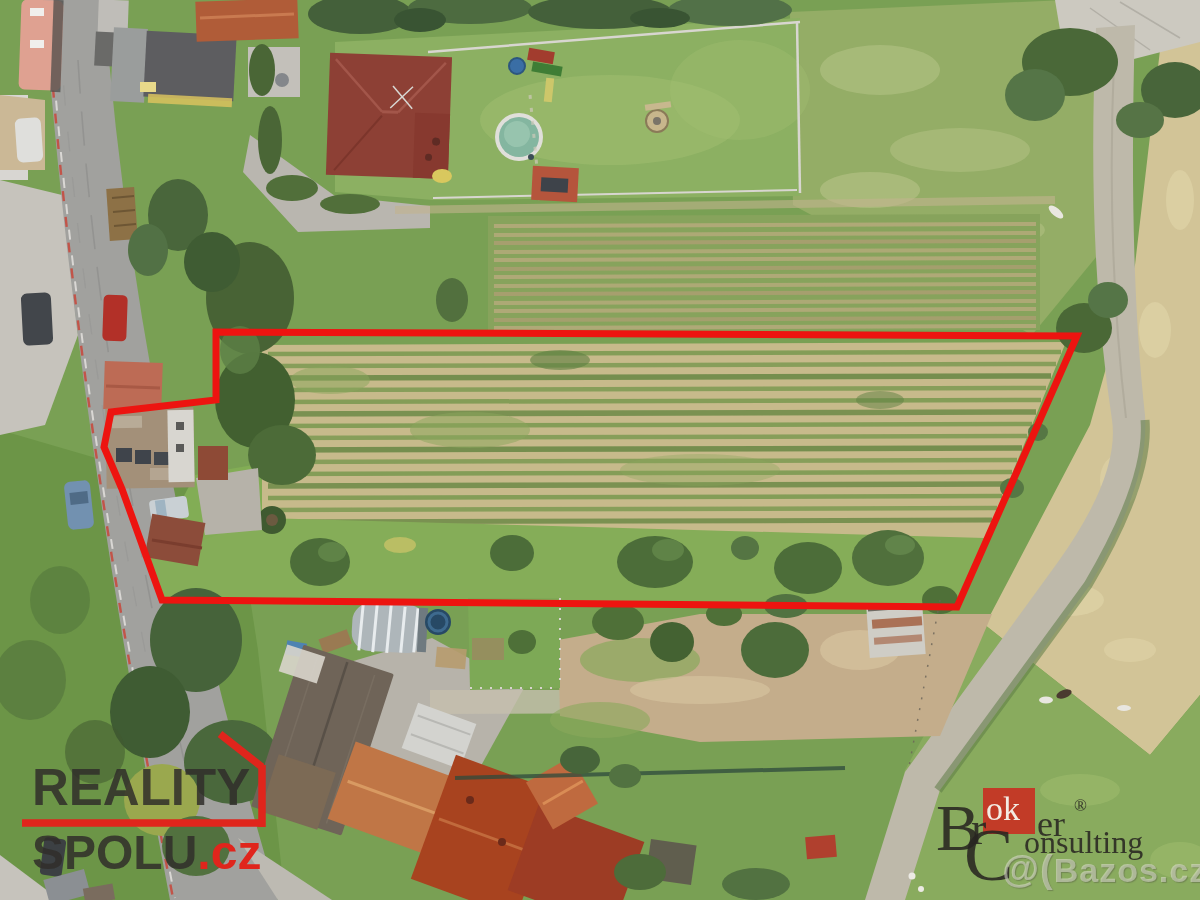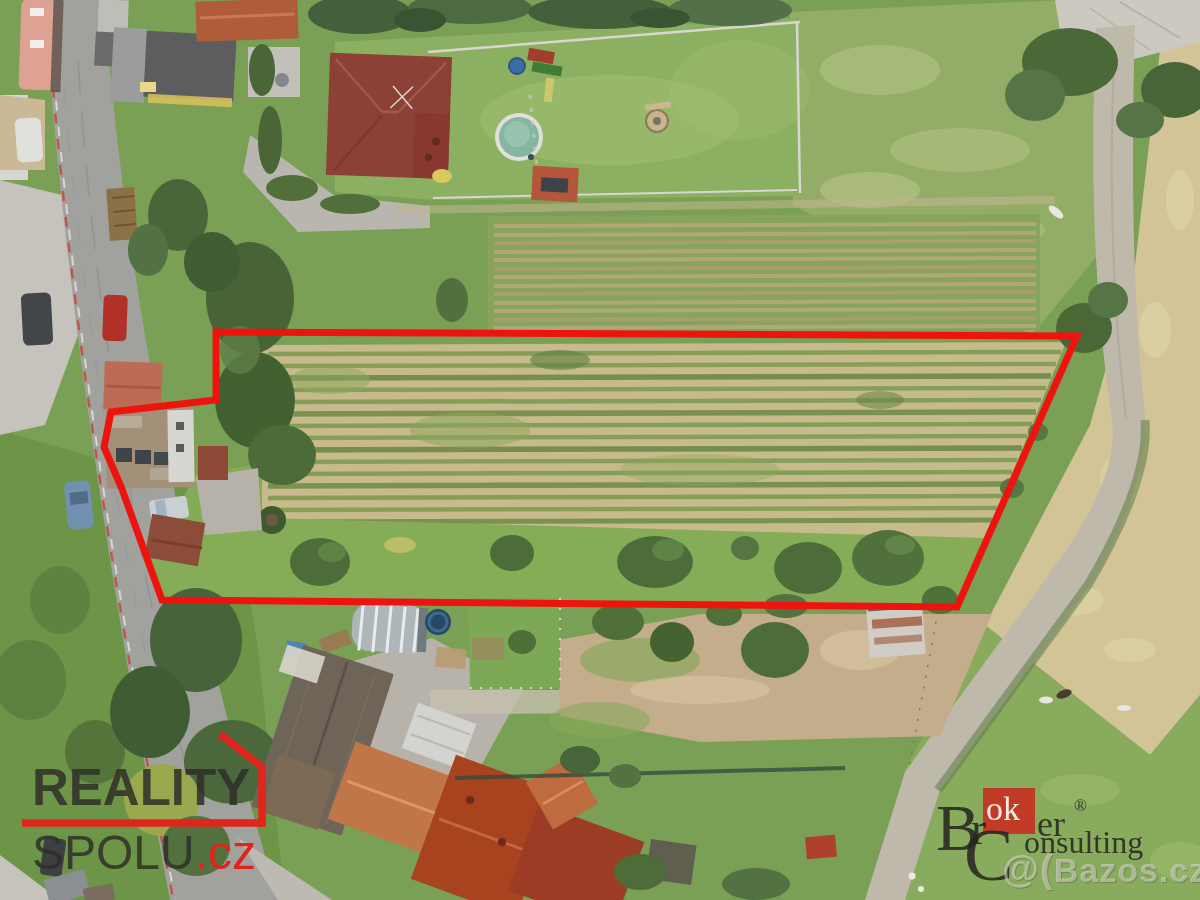--- a/index.html
+++ b/index.html
@@ -5,21 +5,21 @@
   html,body{margin:0;padding:0;background:#222;}
   .stage{position:relative;width:1200px;height:900px;overflow:hidden;
          font-family:"Liberation Sans",sans-serif;background:#79a054;}
   .stage svg{position:absolute;left:0;top:0;}
 
   
   .logo-rs{position:absolute;left:21px;top:730px;width:260px;height:150px;z-index:6;}
   .logo-rs .mark{position:absolute;left:0;top:0;}
   .rs-l1{position:absolute;left:11px;top:32px;font-size:51px;font-weight:bold;
          letter-spacing:0px;color:rgba(48,46,42,.85);line-height:1;}
-  .rs-l2{position:absolute;left:11px;top:99px;font-size:48px;font-weight:normal;
+  .rs-l2{position:absolute;left:11px;top:99px;font-size:48px;font-weight:bold;
          color:rgba(48,46,42,.85);line-height:1;}
   .rs-cz{color:#e0251c;}
 
   
   .logo-bc{position:absolute;left:930px;top:780px;width:270px;height:120px;z-index:6;
            font-family:"Liberation Serif",serif;color:rgba(40,37,33,.88);}
   .logo-bc span{position:absolute;line-height:1;}
   .bc-box{position:absolute;left:53px;top:8px;width:52px;height:46px;background:#c23b27;}
   .bc-ok{left:56px;top:12px;font-size:34px;color:#f3ece3;}
   .bc-b{left:6px;top:15px;font-size:66px;}

